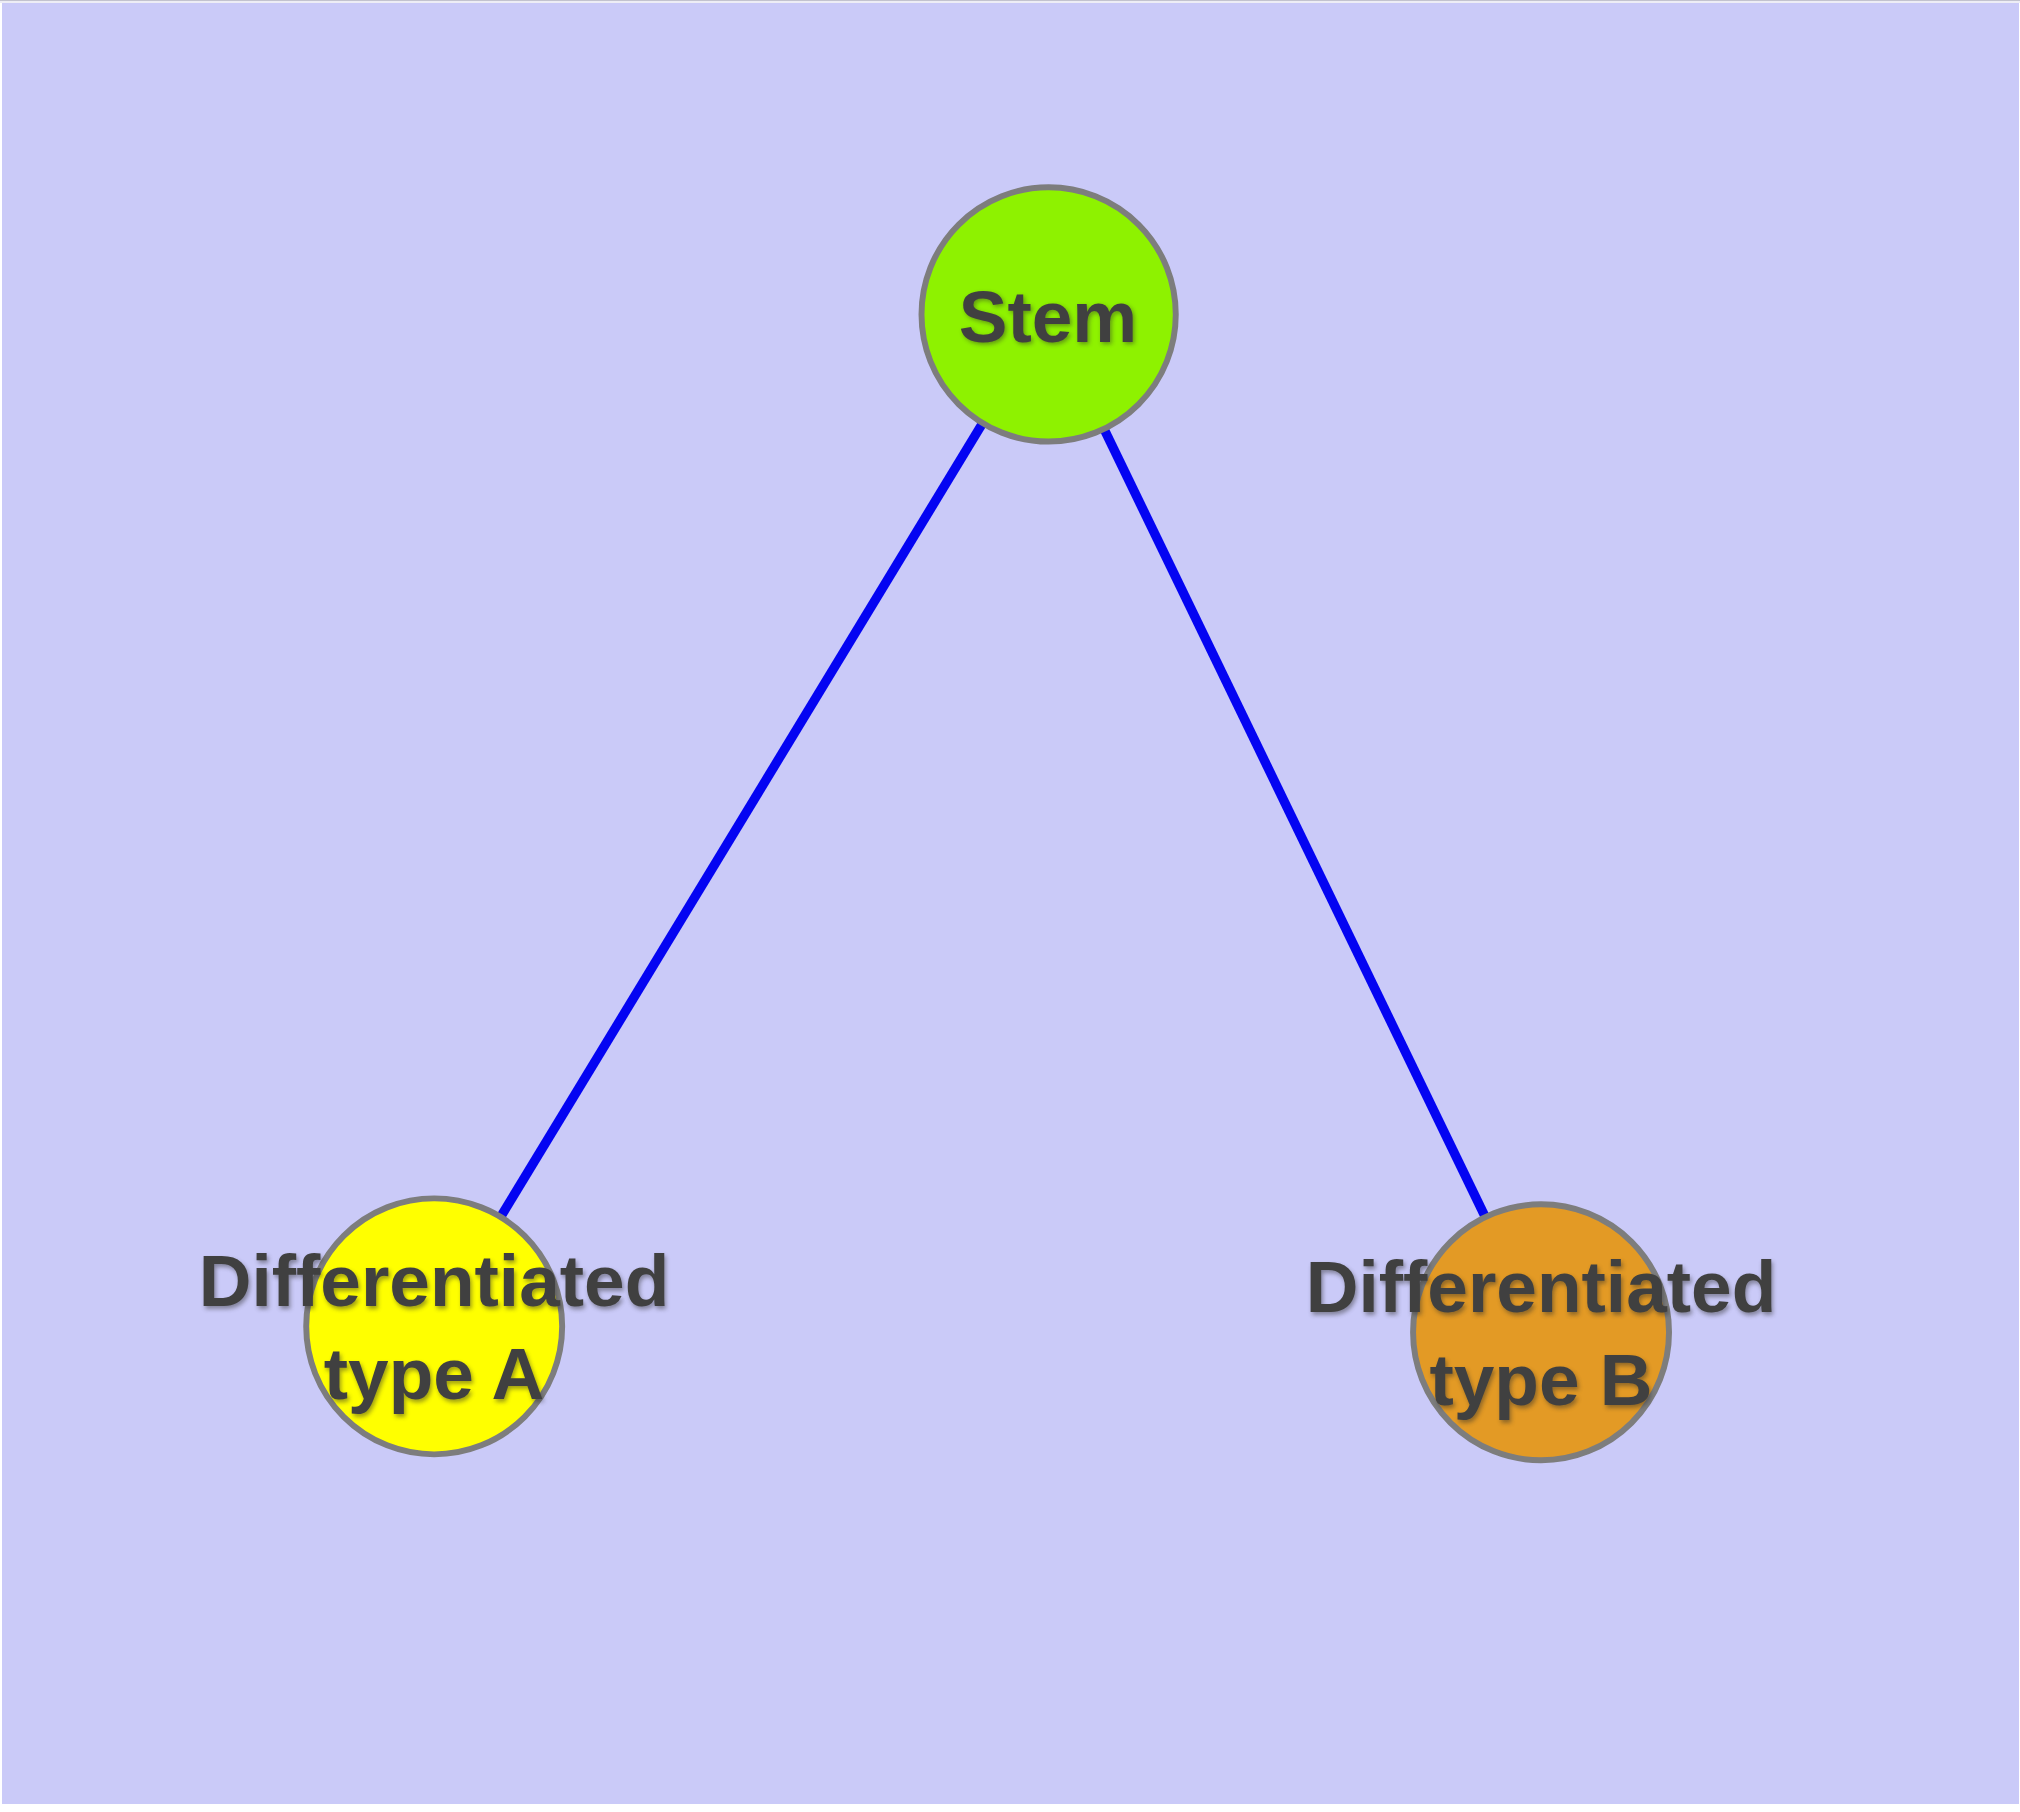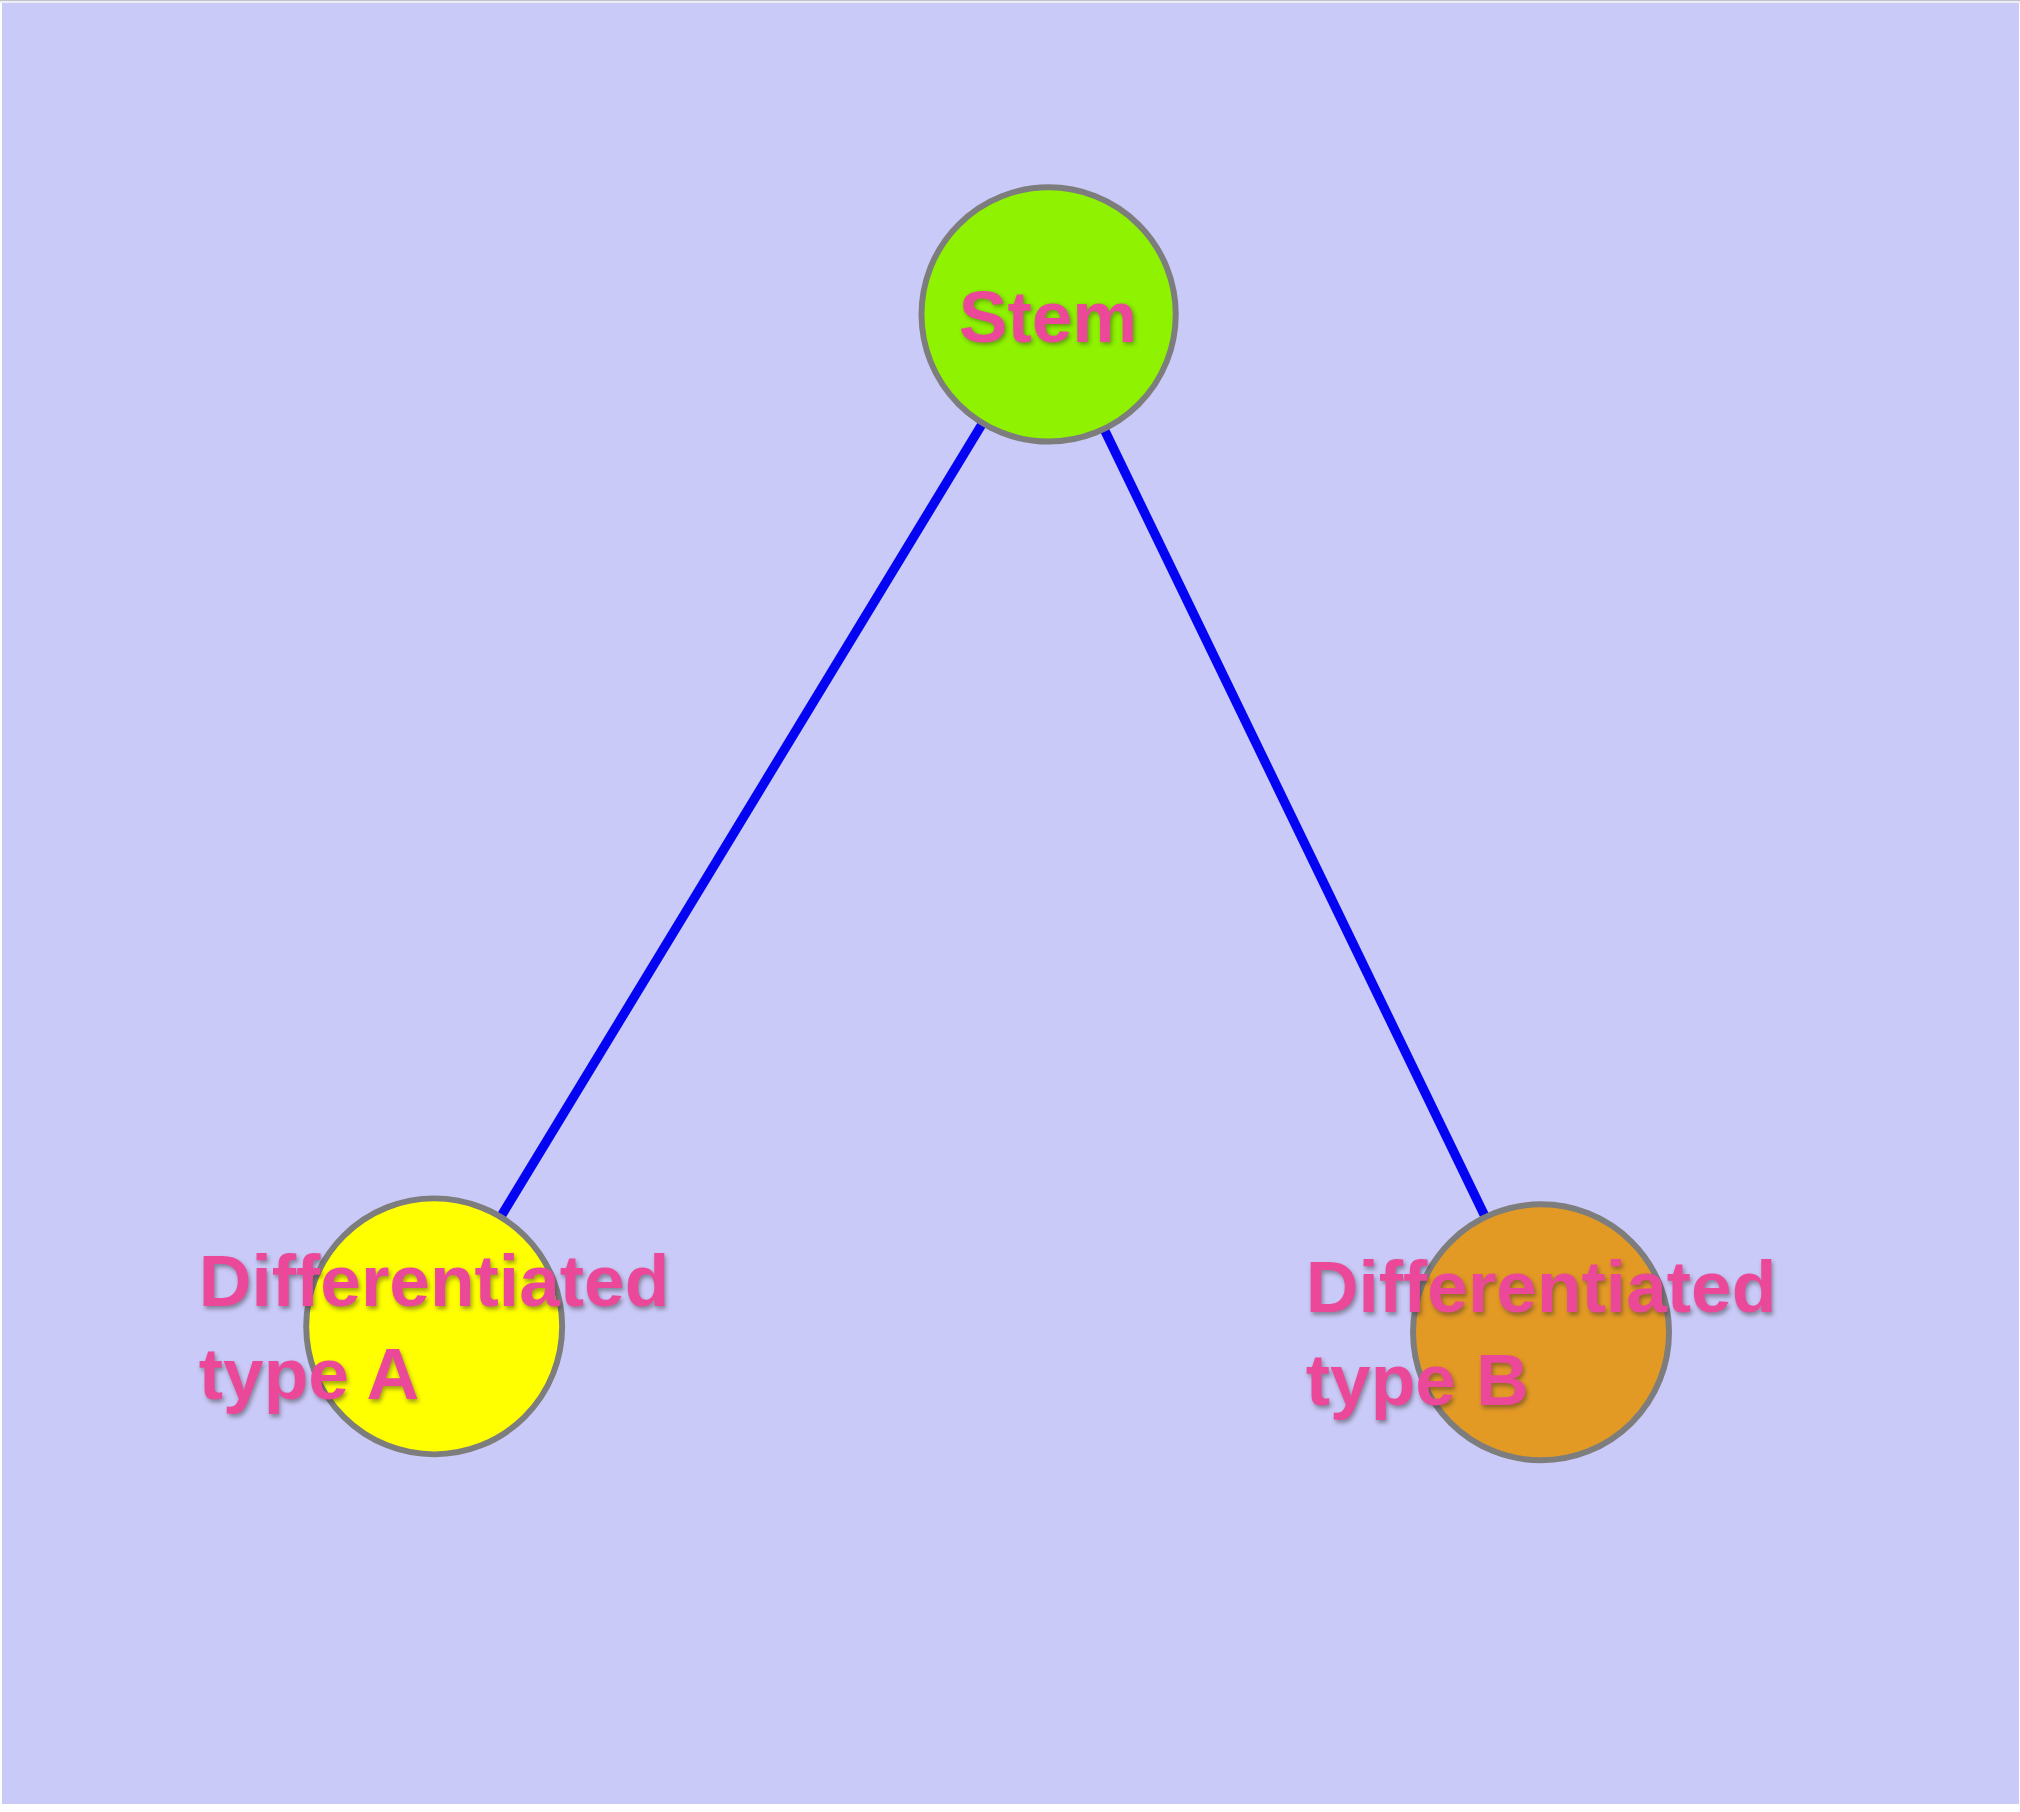--- a/index.html
+++ b/index.html
@@ -45,24 +45,25 @@
     stroke-width: 11;
     stroke-linecap: butt;
   }
   .node {
     stroke: #7d7d7d;
     stroke-width: 7;
   }
   .node-label {
     position: absolute;
     transform: translate(-50%, -50%);
-    color: #ec4899;
+    color: #404040;
     font-weight: bold;
     font-size: 73px;
     line-height: 93px;
+    text-align: center;
     white-space: pre-line;
     letter-spacing: 0px;
     text-shadow: 1.7px 2.5px 4.2px rgba(45, 45, 45, 0.45);
   }
   .label-stem   { left: 1048px; top: 316px;  }
   .label-type-a { left: 434px;  top: 1327px; }
   .label-type-b { left: 1541px; top: 1333px; }
 </style>
 </head>
 <body>

